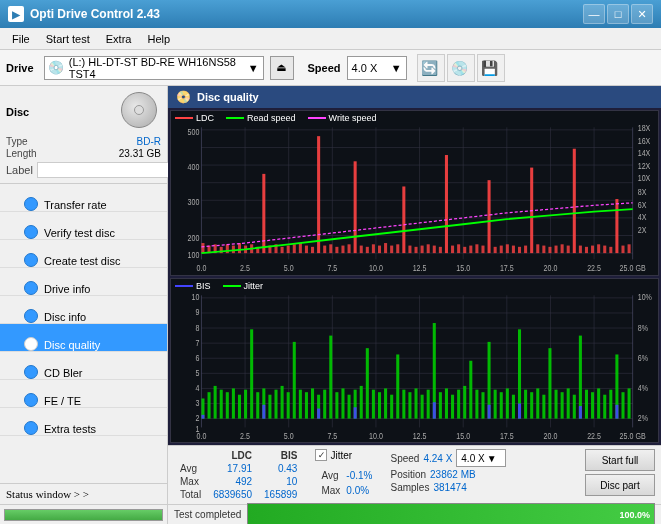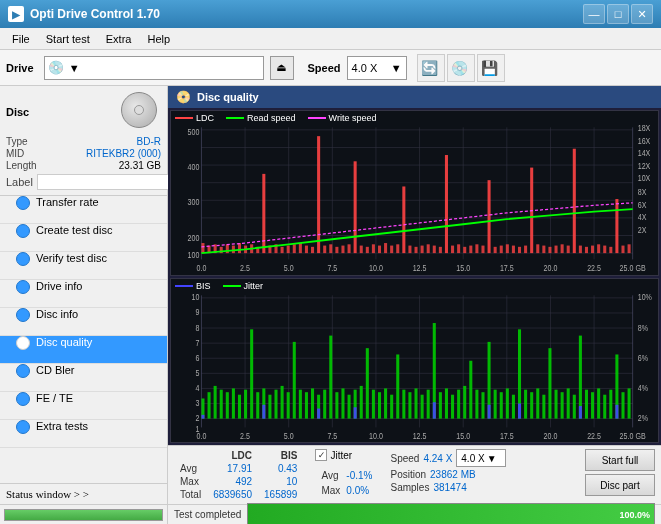--- a/index.html
+++ b/index.html
@@ -86,22 +86,22 @@
     .disc-info-label { color: #444; }
     .disc-info-value { color: #0066cc; font-weight: 500; }
     .disc-info-value.black { color: #000; }
     .label-row { display: flex; align-items: center; gap: 4px; margin-top: 2px; }
     .label-input { flex: 1; border: 1px solid #ccc; height: 16px; font-size: 10px; padding: 0 2px; background: white; }
     .label-btn { width: 18px; height: 18px; border: 1px solid #ccc; background: #f0f0f0; display: flex; align-items: center; justify-content: center; cursor: pointer; font-size: 10px; }
 
     .nav-item {
       height: 28px;
       display: flex;
-      align-items: flex-start;
-      padding: 0 16px;
+      align-items: flex-end;
+      padding: 0 24px;
       cursor: pointer;
       font-size: 11px;
       border-bottom: 1px solid #ddd;
       gap: 6px;
     }
     .nav-item.active { background: #3399ff; color: white; }
     .nav-dot { width: 14px; height: 14px; border-radius: 50%; background: #ddd; border: 1px solid #aaa; display: flex; align-items: center; justify-content: center; flex-shrink: 0; }
     .nav-dot.blue { background: #3399ff; border-color: #2277cc; }
     .nav-dot.active { background: white; border-color: #ccc; }
 
@@ -189,40 +189,41 @@
     .status-msg { color: #333; }
     .progress-full { flex: 1; height: 24px; border: 1px solid #888; background: #701a75; overflow: hidden; }
     .progress-full-fill { height: 100%; background: linear-gradient(to right, #22aa22, #44cc44); display: flex; align-items: center; justify-content: flex-end; padding-right: 4px; color: white; font-size: 9px; font-weight: bold; }
   </style>
 </head>
 <body>
 
 <div class="title-bar">
   <div class="title-bar-left">
     <div class="title-bar-icon">▶</div>
-    <span>Opti Drive Control 1.70</span>
+    <span>Opti Drive Control 2.43</span>
   </div>
   <div class="title-bar-controls">
     <div class="title-btn">—</div>
     <div class="title-btn">□</div>
     <div class="title-btn close">✕</div>
   </div>
 </div>
 
 <div class="menu-bar">
   <span class="menu-item">File</span>
   <span class="menu-item">Start test</span>
   <span class="menu-item">Extra</span>
   <span class="menu-item">Help</span>
 </div>
 
 <div class="drive-bar">
   <span class="drive-label">Drive</span>
   <div class="drive-select">
     <span style="font-size:13px; margin-right:4px;">💿</span>
+    <span class="drive-select-text">(L:)  HL-DT-ST BD-RE  WH16NS58 TST4</span>
     <span>▼</span>
   </div>
   <div class="eject-btn">⏏</div>
   <span class="speed-label">Speed</span>
   <div class="speed-select">
     <span>4.0 X</span>
     <span>▼</span>
   </div>
   <div class="toolbar-icons">
     <div class="toolbar-icon">🔄</div>
@@ -242,45 +243,41 @@
           <div class="disc-circle">
             <div class="disc-inner"></div>
           </div>
         </div>
       </div>
       <div class="disc-info-row">
         <span class="disc-info-label">Type</span>
         <span class="disc-info-value">BD-R</span>
       </div>
       <div class="disc-info-row">
-        <span class="disc-info-label">MID</span>
-        <span class="disc-info-value">RITEKBR2 (000)</span>
-      </div>
-      <div class="disc-info-row">
         <span class="disc-info-label">Length</span>
         <span class="disc-info-value black">23.31 GB</span>
       </div>
       <div class="label-row">
         <span class="disc-info-label">Label</span>
         <input class="label-input" type="text" value="" style="">
         <div class="label-btn">⚙</div>
       </div>
     </div>
 
     <div class="nav-item">
       <div class="nav-dot blue"></div>
       <span>Transfer rate</span>
     </div>
     <div class="nav-item">
       <div class="nav-dot blue"></div>
-      <span>Create test disc</span>
+      <span>Verify test disc</span>
     </div>
     <div class="nav-item">
       <div class="nav-dot blue"></div>
-      <span>Verify test disc</span>
+      <span>Create test disc</span>
     </div>
     <div class="nav-item">
       <div class="nav-dot blue"></div>
       <span>Drive info</span>
     </div>
     <div class="nav-item">
       <div class="nav-dot blue"></div>
       <span>Disc info</span>
     </div>
     <div class="nav-item active">

